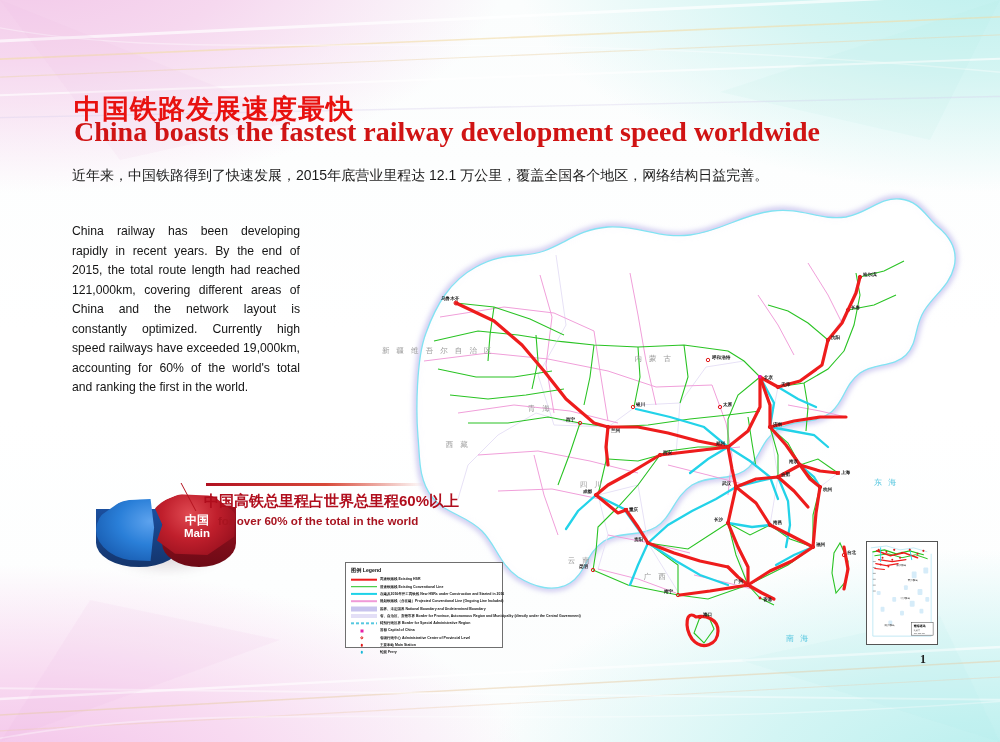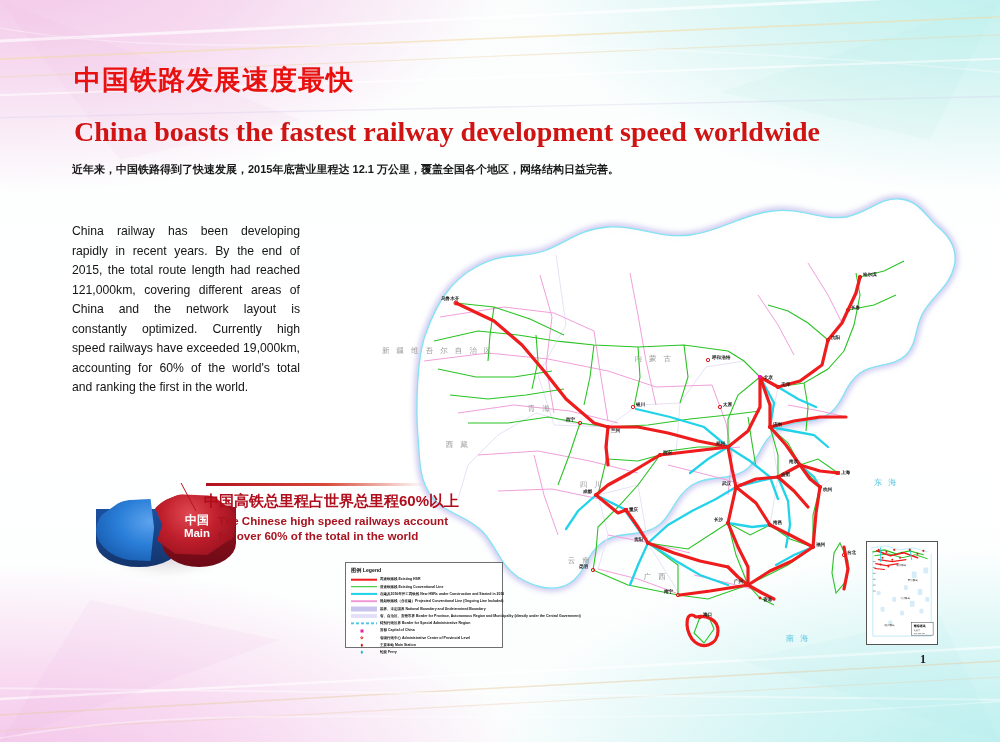--- a/index.html
+++ b/index.html
@@ -18,35 +18,35 @@
     background:
       radial-gradient(ellipse 680px 330px at 2% -6%, #f2c6e8 0%, #f6d8ef 32%, rgba(252,240,249,0) 72%),
       radial-gradient(ellipse 640px 300px at 99% -4%, #bdf0ee 0%, #d5f5f3 35%, rgba(232,251,250,0) 74%),
       radial-gradient(ellipse 700px 280px at 1% 104%, #f3c3e9 0%, #f8daf1 34%, rgba(253,242,250,0) 74%),
       radial-gradient(ellipse 690px 290px at 100% 103%, #b9efee 0%, #d3f5f4 34%, rgba(231,251,251,0) 74%),
       linear-gradient(180deg,#fbfdfd 0%, #ffffff 45%, #ffffff 56%, #fbfdfd 100%);
   }
 
   
   #title-cn {
-    position:absolute; left:74px; top:62px; z-index:5;
+    position:absolute; left:74px; top:91px; z-index:5;
     font-size:27px; font-weight:bold; color:#e8110f;
     letter-spacing:1px; white-space:nowrap;
   }
   #title-en {
     position:absolute; left:74px; top:116px; z-index:5;
     font-family:"Liberation Serif", serif;
     font-size:28px; font-weight:bold; color:#d01414;
     white-space:nowrap;
   }
 
   
   #intro-cn {
-    position:absolute; left:72px; top:160px; width:600px; z-index:5;
-    font-size:11px; line-height:19px; color:#1a1a1a; font-weight:bold;
+    position:absolute; left:72px; top:166px; width:600px; z-index:5;
+    font-size:14px; line-height:19px; color:#1a1a1a; font-weight:normal;
   }
   #intro-cn div { white-space:nowrap; }
 
   #intro-en {
     position:absolute; left:72px; top:222px; width:228px; z-index:5;
     font-family:Liberation Sans, sans-serif;
     font-size:12.2px; line-height:19.5px; color:#141414;
     text-align:justify; text-align-last:left;
   }
 
@@ -184,21 +184,20 @@
     <div class="lab-cn">中国</div>
     <div>Main</div>
   </div>
 </div>
 
 <div id="callout">
   <div id="callout-leader"></div>
   <div id="callout-rule"></div>
   <div id="callout-cn">中国高铁总里程占世界总里程60%以上</div>
   <div id="callout-en">
-    <div>The Chinese high speed railways account</div>
     <div>for over 60% of the total in the world</div>
   </div>
 </div>
 
 <div id="map">
   <svg viewBox="0 0 660 520" preserveAspectRatio="xMidYMid meet">
     <defs>
       <filter id="glow" x="-20%" y="-20%" width="140%" height="140%">
         <feGaussianBlur stdDeviation="2.4"></feGaussianBlur>
       </filter>

